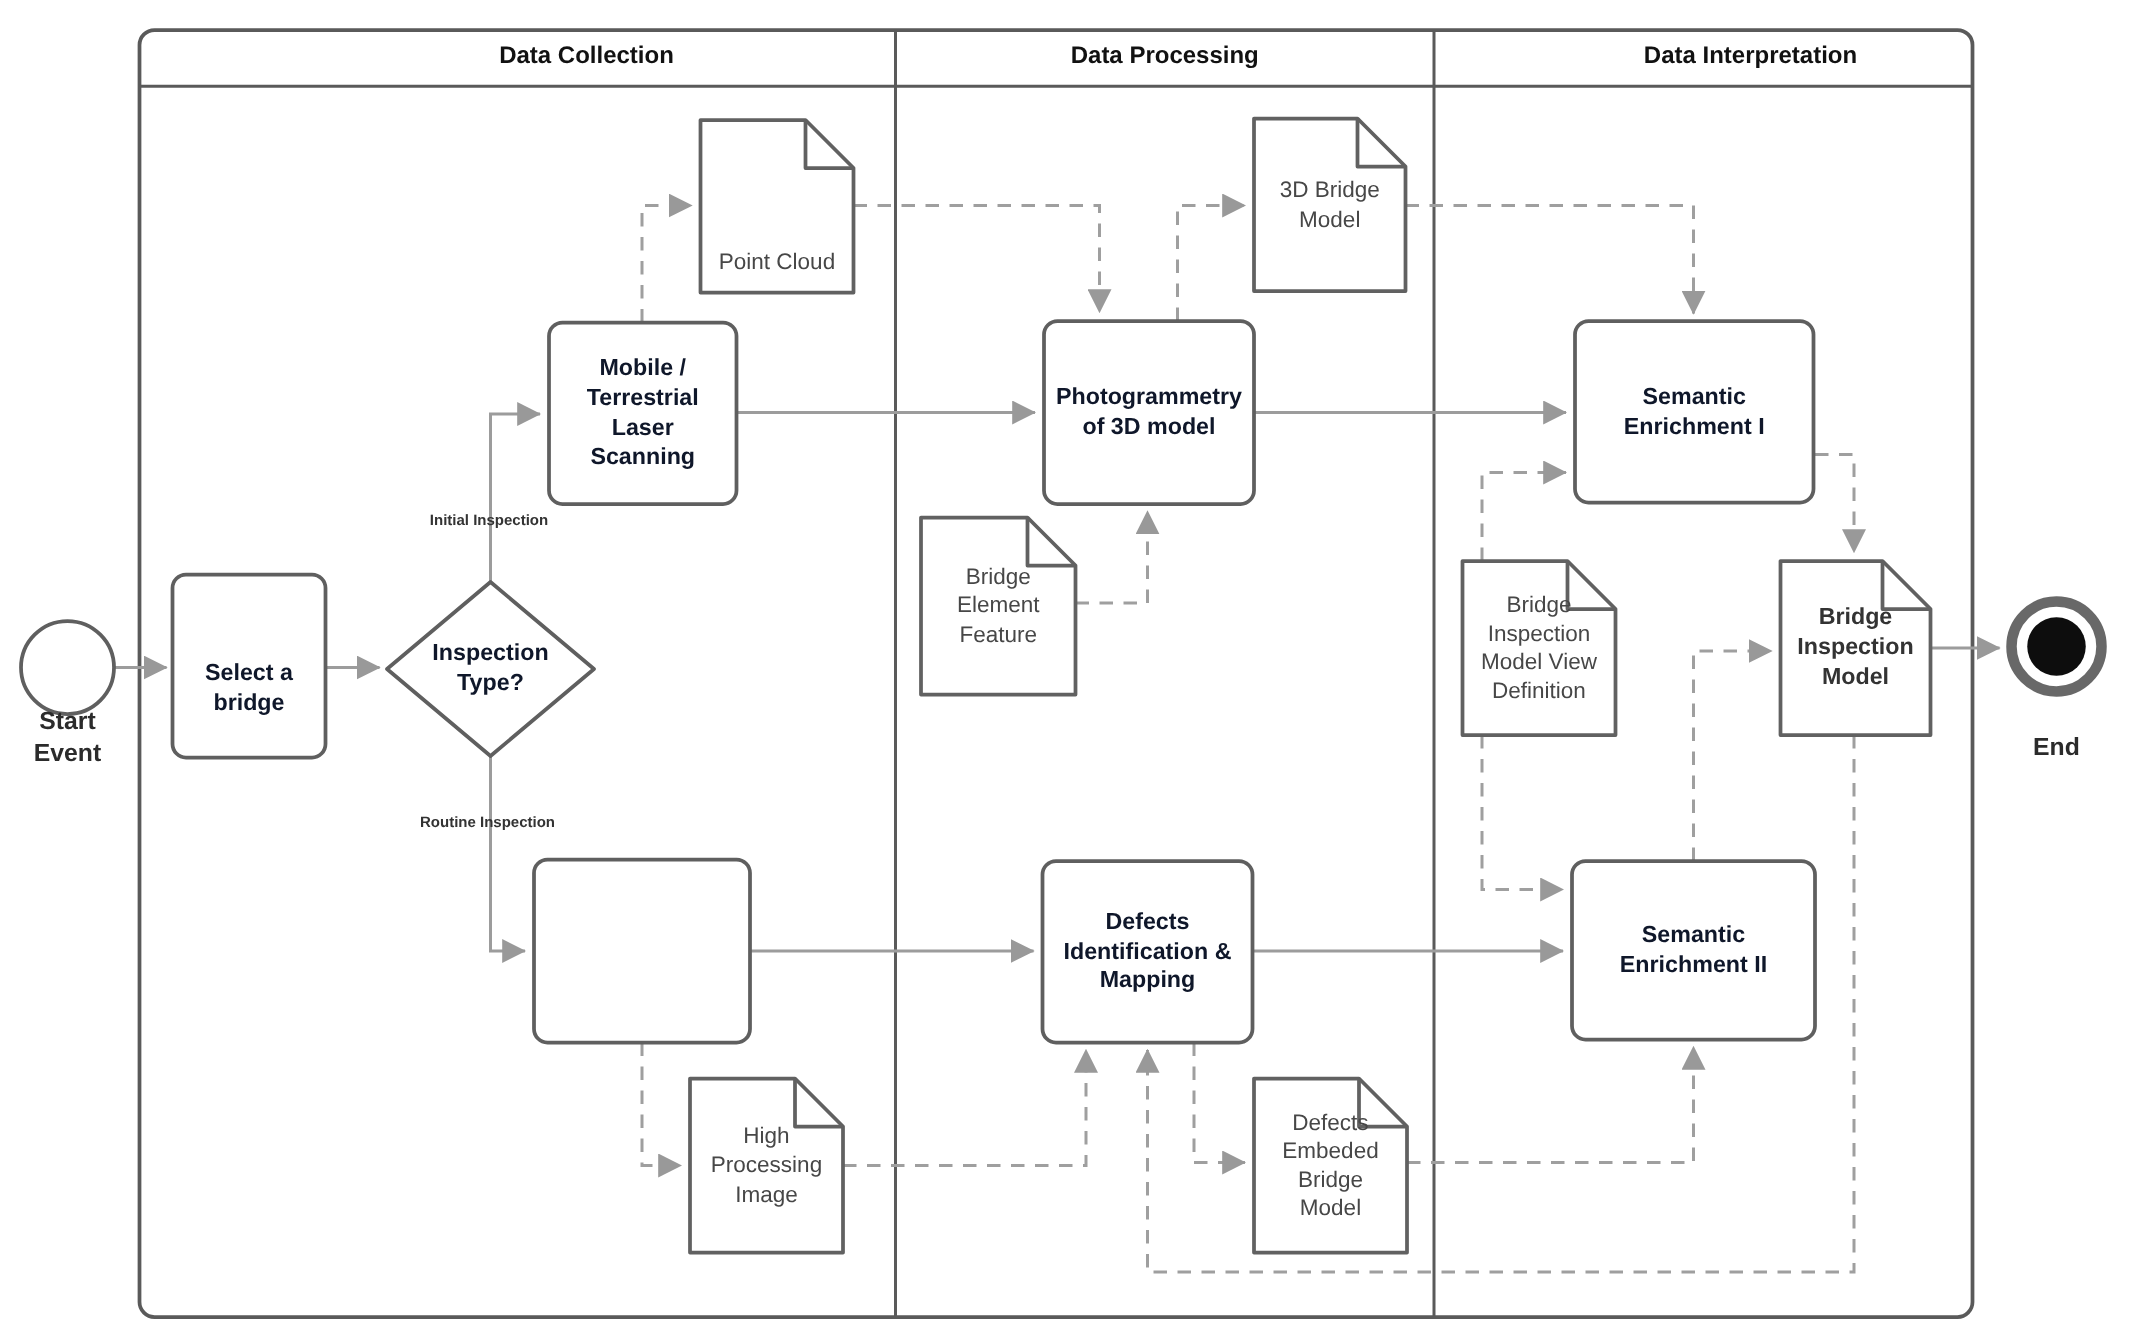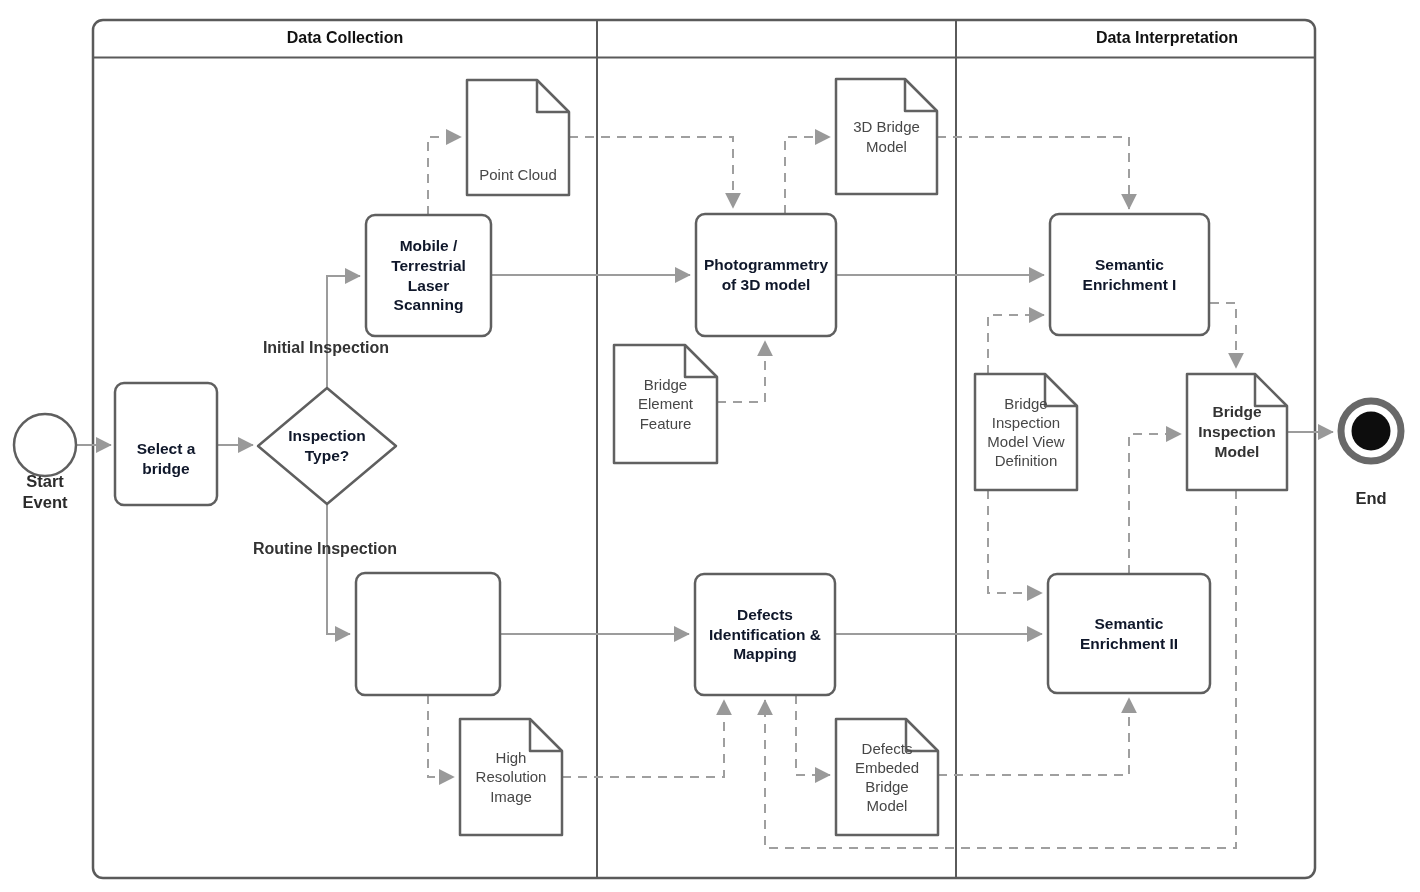--- a/index.html
+++ b/index.html
@@ -14,21 +14,21 @@
   .lbl{
     position:absolute;
     display:flex;align-items:center;justify-content:center;
     text-align:center;white-space:pre-line;line-height:1.28;
     pointer-events:none;
   }
   .t-head{font-weight:700;font-size:16px;color:#111111;}
   .t-task{font-weight:700;font-size:15.5px;color:#0f172a;}
   .t-doc{font-weight:400;font-size:15px;color:#474747;}
   .t-doc-b{font-weight:700;font-size:15.5px;color:#333333;}
-  .t-edge{font-weight:700;font-size:16px;color:#333333;}
+  .t-edge{font-weight:700;font-size:10px;color:#333333;}
   .t-event{font-weight:700;font-size:16.5px;color:#2b2b2b;}
 
   
   .pool{fill:none;stroke:#5a5a5a;stroke-width:2.5;}
   .laneline{stroke:#5a5a5a;stroke-width:2;fill:none;}
   .node{fill:#ffffff;stroke:#5f5f5f;stroke-width:2.5;stroke-linejoin:round;}
   .doc{fill:#ffffff;stroke:#616161;stroke-width:2.5;stroke-linejoin:round;}
   .docfold{fill:none;stroke:#616161;stroke-width:2.5;stroke-linejoin:round;}
   .flow{fill:none;stroke:#9c9c9c;stroke-width:2;marker-end:url(#arr);}
   .dflow{fill:none;stroke:#9f9f9f;stroke-width:2;stroke-dasharray:9 7;marker-end:url(#arr);}
@@ -112,21 +112,22 @@
     <g>
       <path class="doc" d="M460 719 H530 L562 751 V835 H460 Z"></path>
       <path class="docfold" d="M530 719 V751 H562"></path>
     </g>
     <g>
       <path class="doc" d="M836 719 H906 L938 751 V835 H836 Z"></path>
       <path class="docfold" d="M906 719 V751 H938"></path>
     </g>
   </svg>
 
-  <div class="lbl t-head" style="left:93px;top:26px;width:504px;height:24px;">Data Collection</div>
+  <div class="lbl t-head" style="left:93px;top:26px;width:504px;height:24px;padding-left:46px;">Data Collection</div>
+  <div class="lbl t-head" style="left:597px;top:26px;width:359px;height:24px;">Data Processing</div>
   <div class="lbl t-head" style="left:956px;top:26px;width:422px;height:24px;">Data Interpretation</div>
 
   <div class="lbl t-event" style="left:8px;top:470px;width:74px;height:44px;">Start
 Event</div>
   <div class="lbl t-event" style="left:1338px;top:458px;width:66px;height:22px;margin-top:30px;">End</div>
 
   <div class="lbl t-task" style="left:115px;top:383px;width:102px;height:152px;">Select a
 bridge</div>
   <div class="lbl t-task" style="left:258px;top:398px;width:138px;height:96px;">Inspection
 Type?</div>
@@ -154,20 +155,20 @@
 Element
 Feature</div>
   <div class="lbl t-doc" style="left:975px;top:374px;width:102px;height:116px;">Bridge
 Inspection
 Model View
 Definition</div>
   <div class="lbl t-doc-b" style="left:1187px;top:374px;width:100px;height:116px;">Bridge
 Inspection
 Model</div>
   <div class="lbl t-doc" style="left:460px;top:719px;width:102px;height:116px;">High
-Resolution
+Processing
 Image</div>
   <div class="lbl t-doc" style="left:836px;top:719px;width:102px;height:116px;">Defects
 Embeded
 Bridge
 Model</div>
 
 </div>
 
 </body></html>

